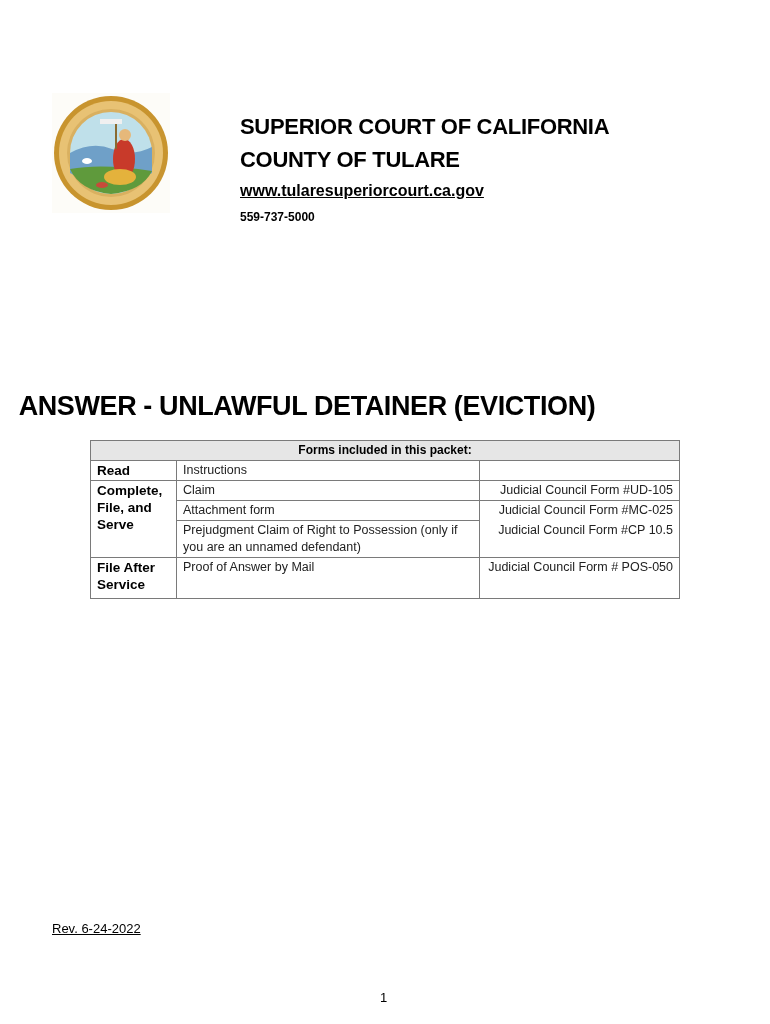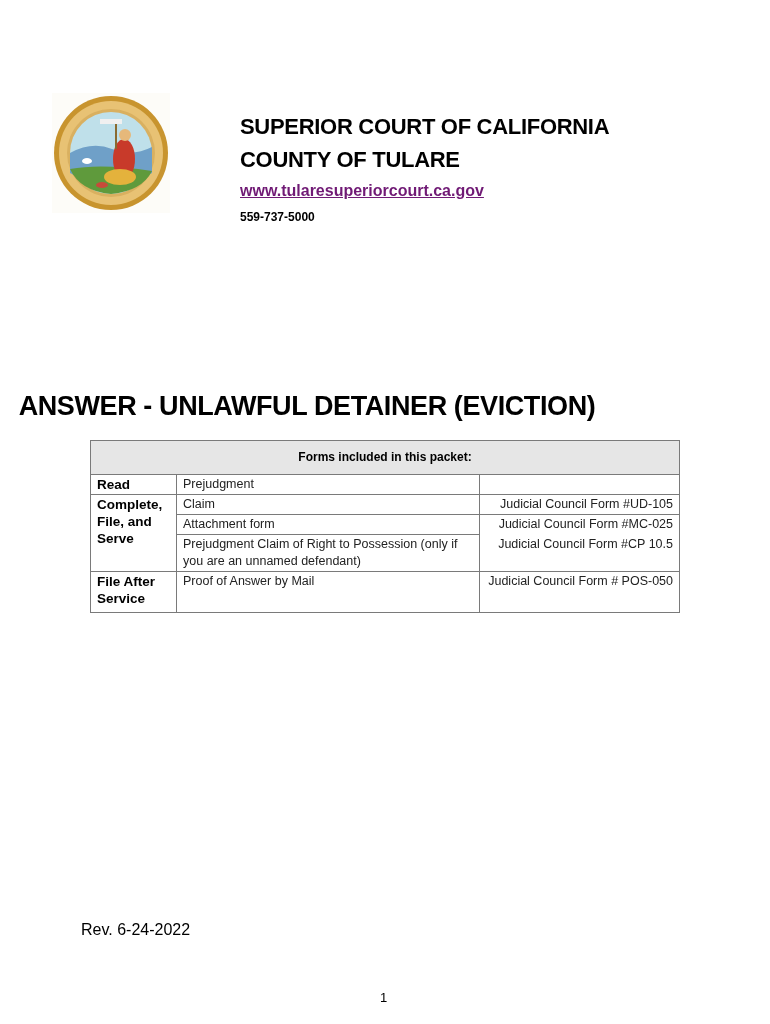--- a/index.html
+++ b/index.html
@@ -5,35 +5,35 @@
   html, body { margin: 0; padding: 0; background: #ffffff; }
   body { width: 770px; height: 1024px; position: relative; overflow: hidden;
          font-family: "Liberation Sans", sans-serif; color: #000; }
   .seal { position: absolute; left: 52px; top: 93px; width: 118px; height: 120px;
           background: #fdfcf8; }
   .seal svg { width: 118px; height: 120px; display: block; }
   .hdr { position: absolute; left: 240px; width: 390px; text-align: left;
          font-weight: bold; }
   .h1 { top: 114px; font-size: 22px; letter-spacing: -0.3px; }
   .h2 { top: 147px; font-size: 22px; letter-spacing: -0.3px; }
-  .link { top: 182px; font-size: 16px; color: #701a75; text-decoration: underline; }
+  .link { top: 182px; font-size: 16px; color: #000000; text-decoration: underline; }
   .phone { top: 210px; font-size: 12px; }
   .title { position: absolute; left: 0; width: 614px; top: 391px; text-align: center;
            font-size: 27px; font-weight: bold; letter-spacing: -0.4px; }
   table.forms { position: absolute; left: 90px; top: 440px; width: 590px;
                 border-collapse: collapse; font-size: 12.5px; }
   table.forms td { border: 1px solid #7a7a7a; padding: 1px 6px; vertical-align: top;
                    line-height: 17px; }
   table.forms td.caption { background: #e6e6e6; text-align: center; font-weight: bold;
-                           font-size: 12px; padding: 8px 6px; }
+                           font-size: 12px; padding: 1px 6px; }
   td.cat { font-weight: bold; font-size: 13.5px; line-height: 19px; width: 73px; margin-left: 15px; }
   td.formname { width: 290px; color: #222; }
   td.formnum { color: #222; text-align: right; }
   .nob { border-top: none !important; border-bottom: none !important; }
-  .rev { position: absolute; left: 81px; top: 921px; font-size: 16px; }
+  .rev { position: absolute; left: 52px; top: 921px; font-size: 13px; text-decoration: underline; }
   .pg { position: absolute; left: 380px; top: 990px; font-size: 13px; }
 </style>
 </head>
 <body>
 
 <div class="seal">
   <svg viewBox="0 0 118 120">
     <circle cx="59" cy="60" r="57" fill="#c8942e"></circle>
     <circle cx="59" cy="60" r="52" fill="#e8c274"></circle>
     <circle cx="59" cy="60" r="44" fill="#d9b060"></circle>
@@ -57,21 +57,21 @@
 
 <div class="title">ANSWER - UNLAWFUL DETAINER (EVICTION)</div>
 
 <table class="forms">
   <tbody>
       <tr>
     <td class="caption" colspan="3">Forms included in this packet:</td>
   </tr>
   <tr>
     <td class="cat">Read</td>
-    <td class="formname">Prejudgment</td>
+    <td class="formname">Instructions</td>
     <td class="formnum"></td>
   </tr>
   <tr>
     <td class="cat" rowspan="3">Complete, File, and Serve</td>
     <td class="formname">Claim</td>
     <td class="formnum">Judicial Council Form #UD-105</td>
   </tr>
   <tr>
     <td class="formname">Attachment form</td>
     <td class="formnum nob">Judicial Council Form #MC-025</td>

